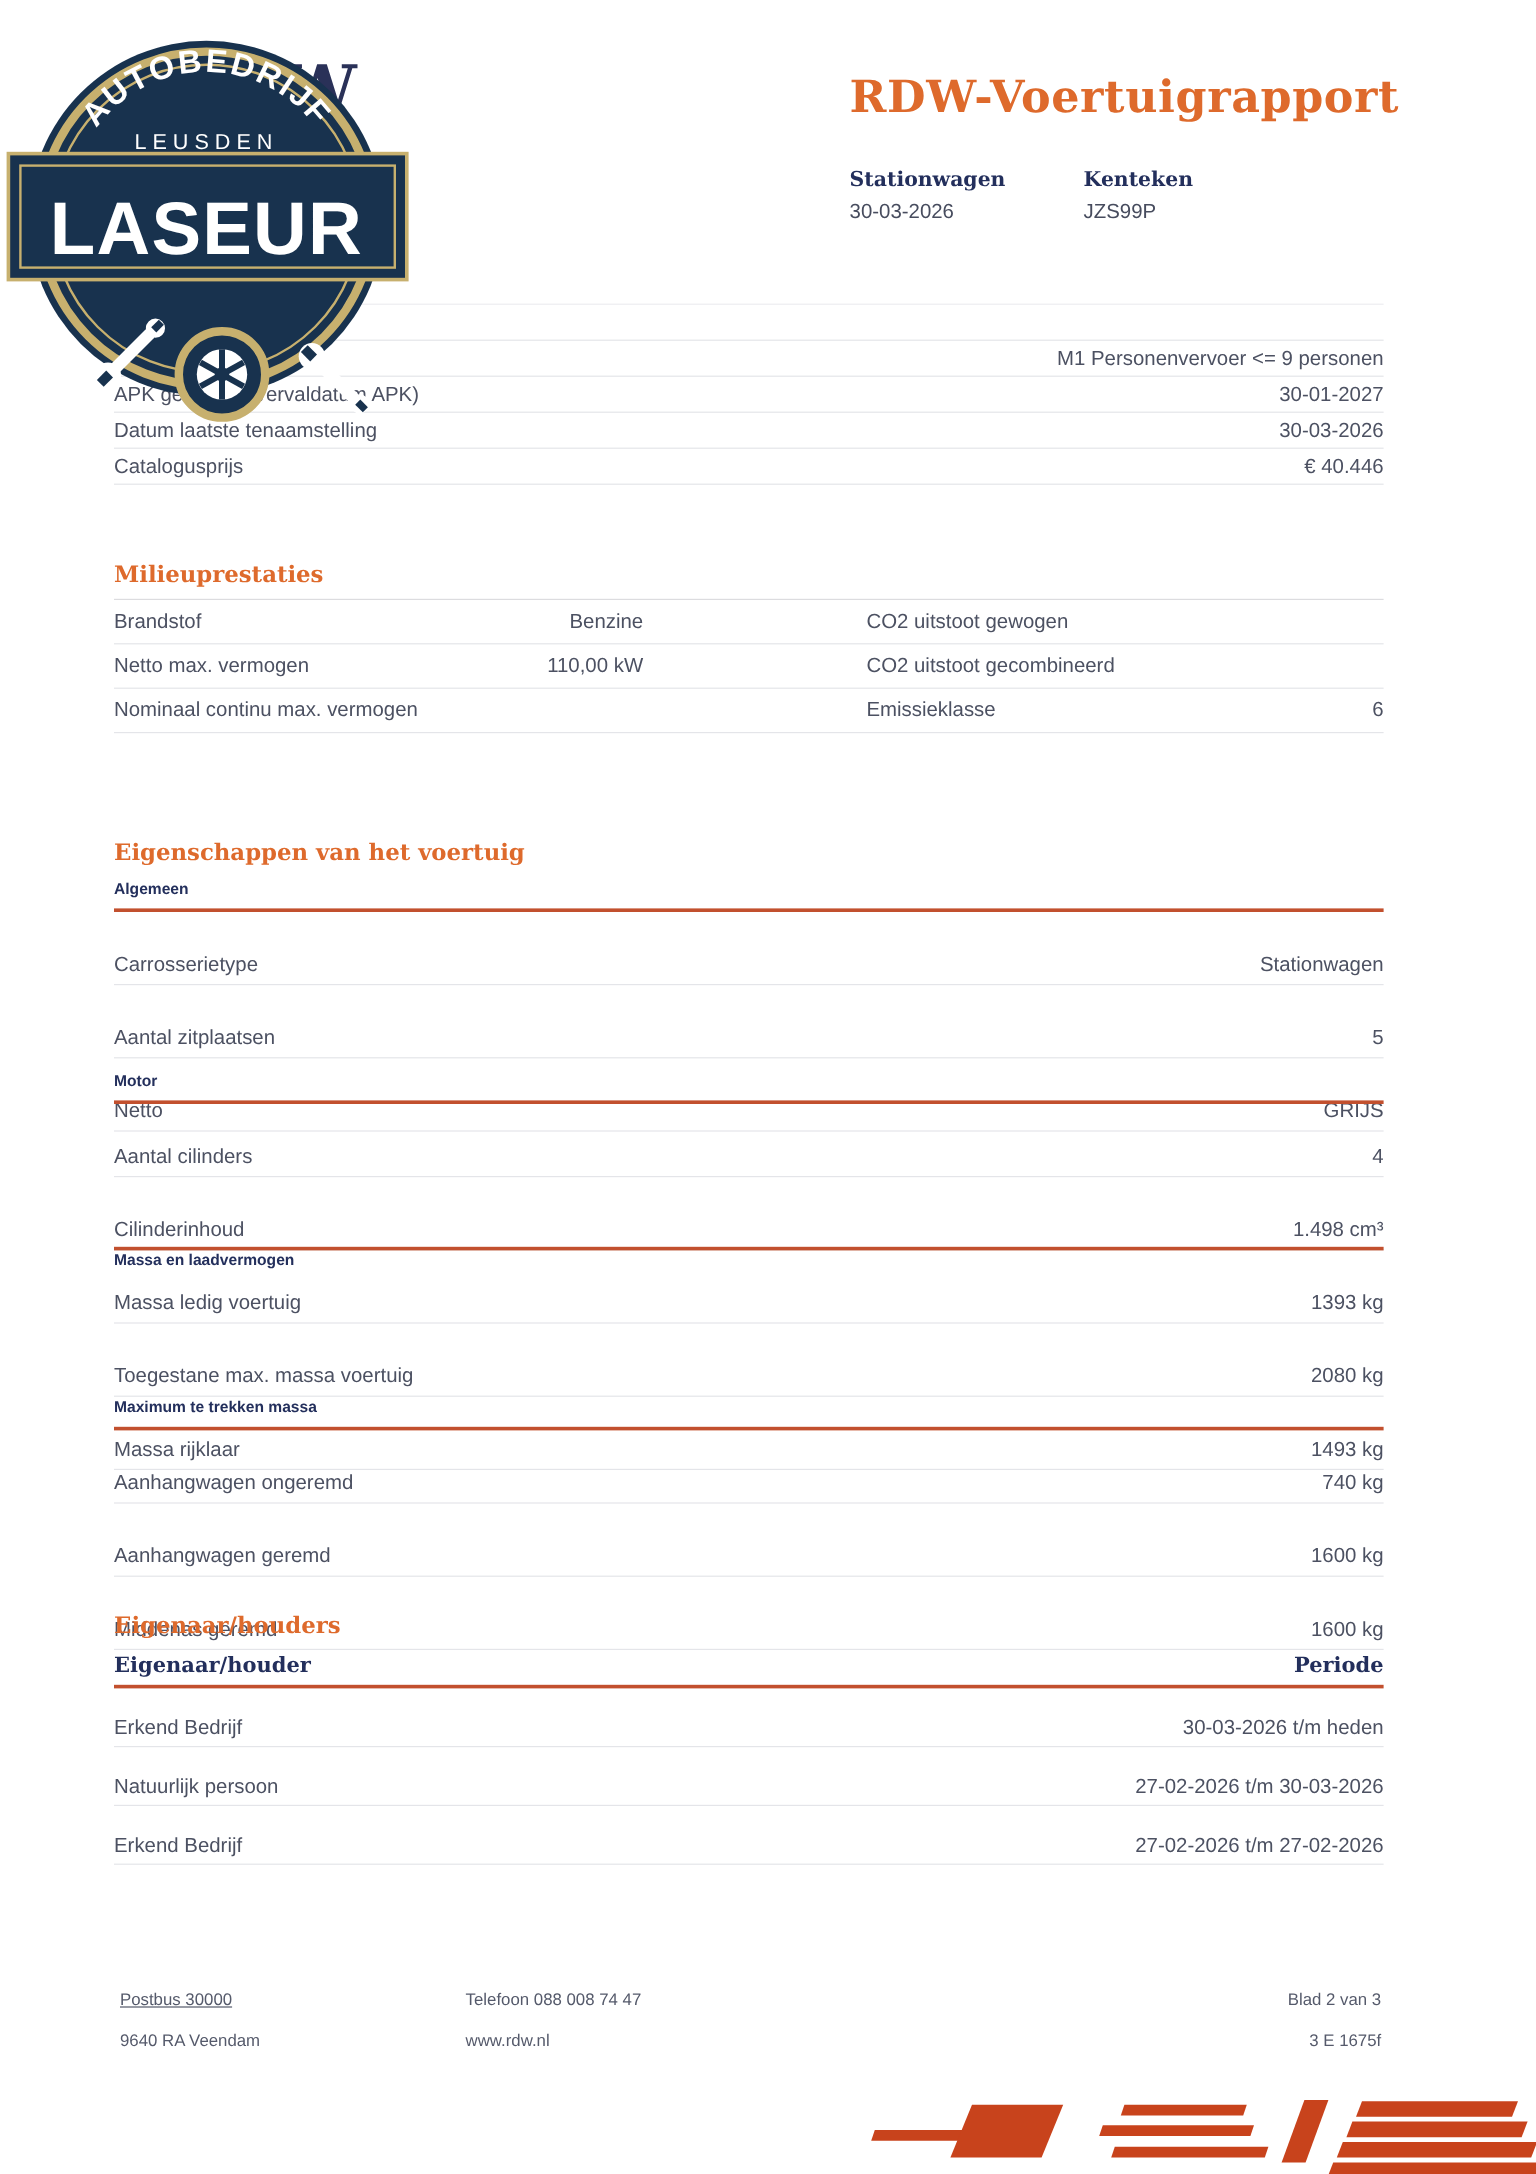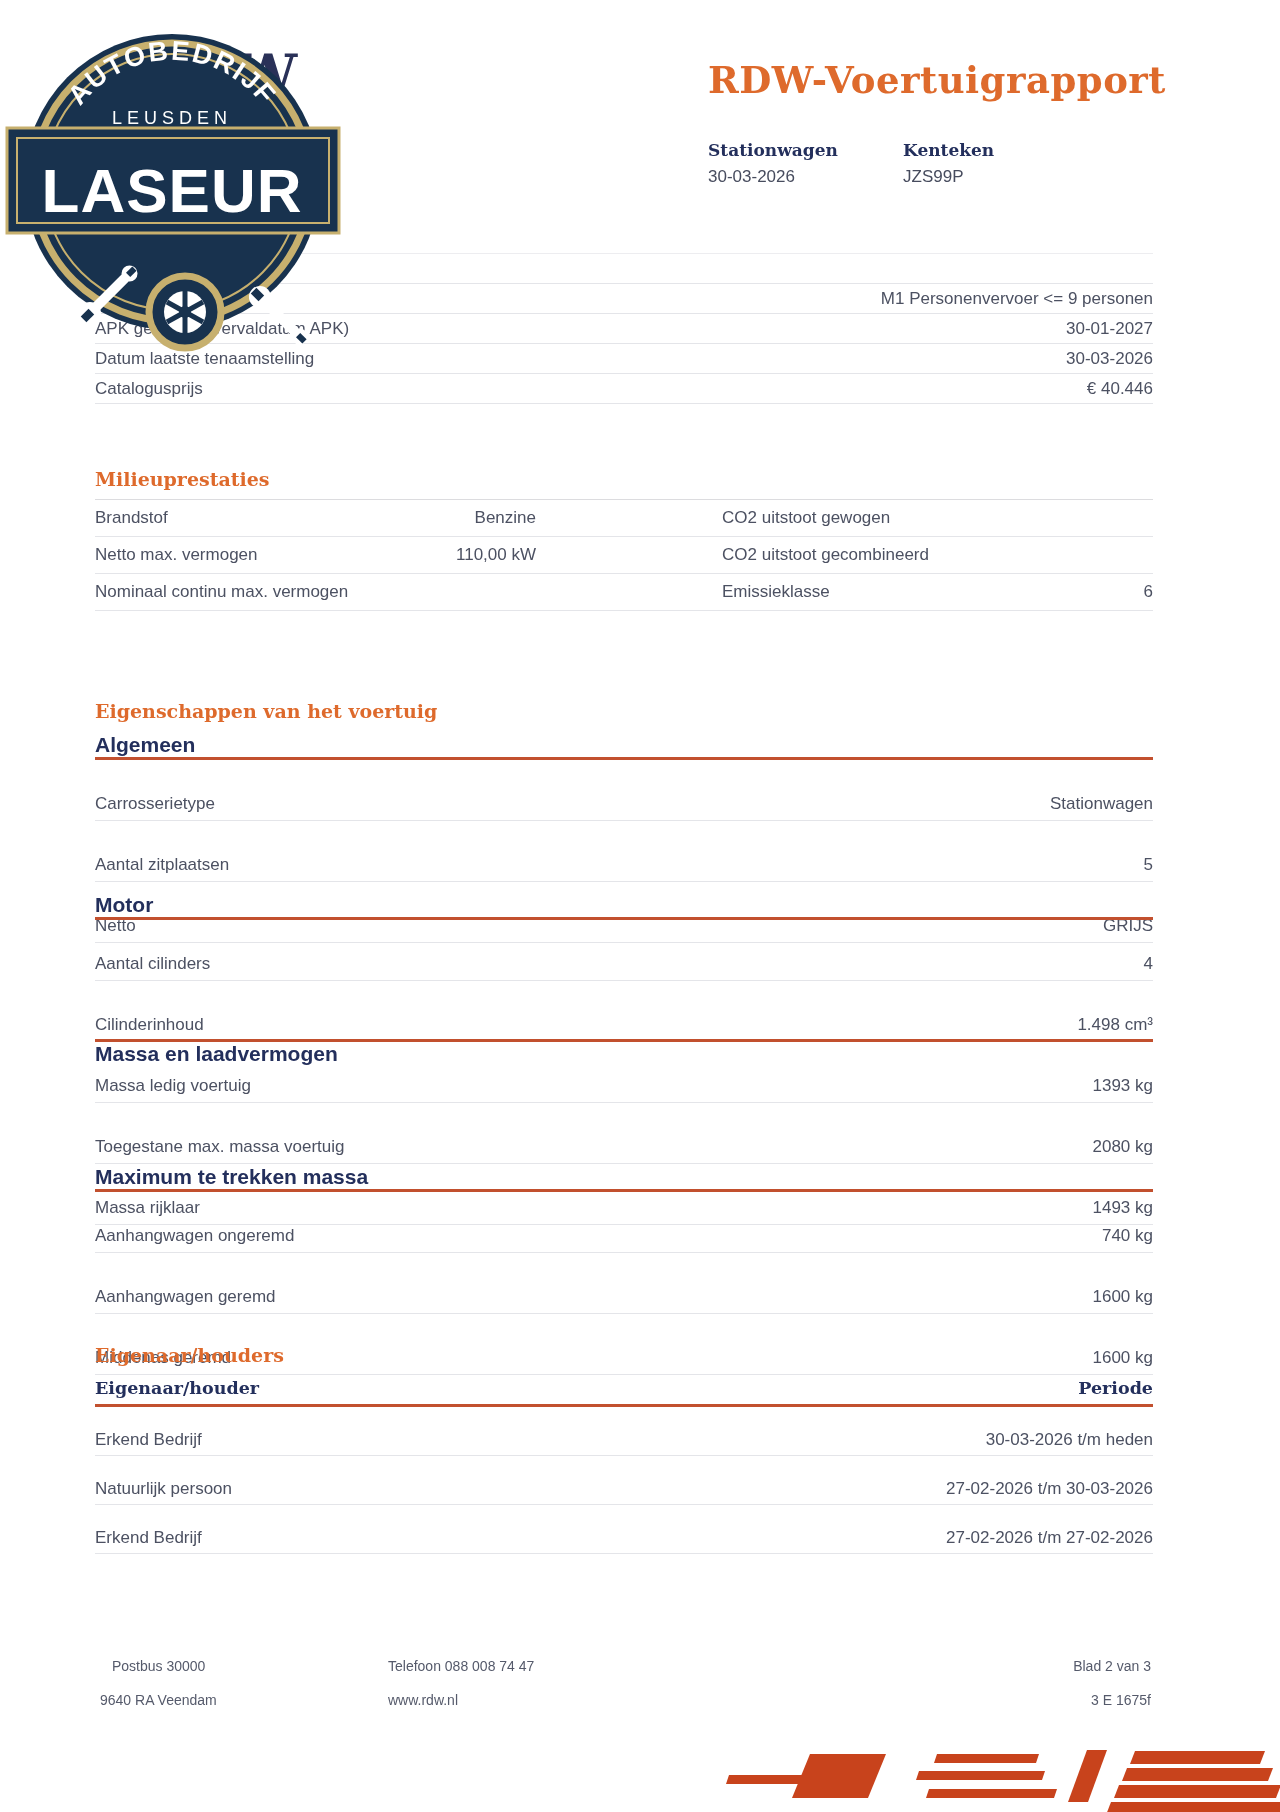--- a/index.html
+++ b/index.html
@@ -6,21 +6,21 @@
   .page {
     position:relative; width:1280px; height:1812px; overflow:hidden;
     background:#ffffff; font-family:"Liberation Sans", sans-serif;
   }
   .abs { position:absolute; }
   .slab { font-family:"DejaVu Serif", serif; font-weight:bold; }
   .title { font-size:37px; color:#DE6A2C; letter-spacing:0.5px; }
   .hdr-label { font-size:17px; color:#232F5C; }
   .hdr-value { font-size:17px; color:#474C5E; }
   .orange-h { font-size:19px; color:#DE6A2C; }
-  .navy-sub { font-size:21px; font-weight:bold; color:#232F5C; }
+  .navy-sub { font-size:13px; font-weight:bold; color:#232F5C; }
   .sec { position:absolute; left:95px; width:1058px; }
   .trow {
     display:flex; justify-content:space-between; align-items:center;
     border-bottom:1px solid #e4e5e9; font-size:17px; color:#4C5162;
     box-sizing:border-box;
   }
   .trow.h30 { height:30px; }
   .trow.h33 { height:33px;margin-top:28px; }
   .trow.h32 { height:32px;margin-top:17px; }
   .gen-table { border-top:1px solid #ededf0; }
@@ -225,21 +225,21 @@
     <div class="trow h32">
       <span>Natuurlijk persoon</span>
       <span>27-02-2026 t/m 30-03-2026</span>
     </div>
     <div class="trow h32">
       <span>Erkend Bedrijf</span>
       <span>27-02-2026 t/m 27-02-2026</span>
     </div>
   </div>
 
-  <div class="abs footer-txt" style="left:112px; top:1658px;">Postbus 30000</div>
+  <div class="abs footer-txt" style="left:100px; top:1658px;text-decoration:underline;">Postbus 30000</div>
   <div class="abs footer-txt" style="left:100px; top:1692px;">9640 RA Veendam</div>
   <div class="abs footer-txt" style="left:388px; top:1658px;">Telefoon 088 008 74 47</div>
   <div class="abs footer-txt" style="left:388px; top:1692px;">www.rdw.nl</div>
   <div class="abs footer-txt" style="right:129px; top:1658px; text-align:right;">Blad 2 van 3</div>
   <div class="abs footer-txt" style="right:129px; top:1692px; text-align:right;">3 E 1675f</div>
 
   <div class="abs" style="left:720px; top:1744px;">
     <svg width="560" height="68" viewBox="0 0 560 68">
       <g fill="#C8431C">
         <polygon points="6,40 98,40 101,31 9,31"></polygon>

